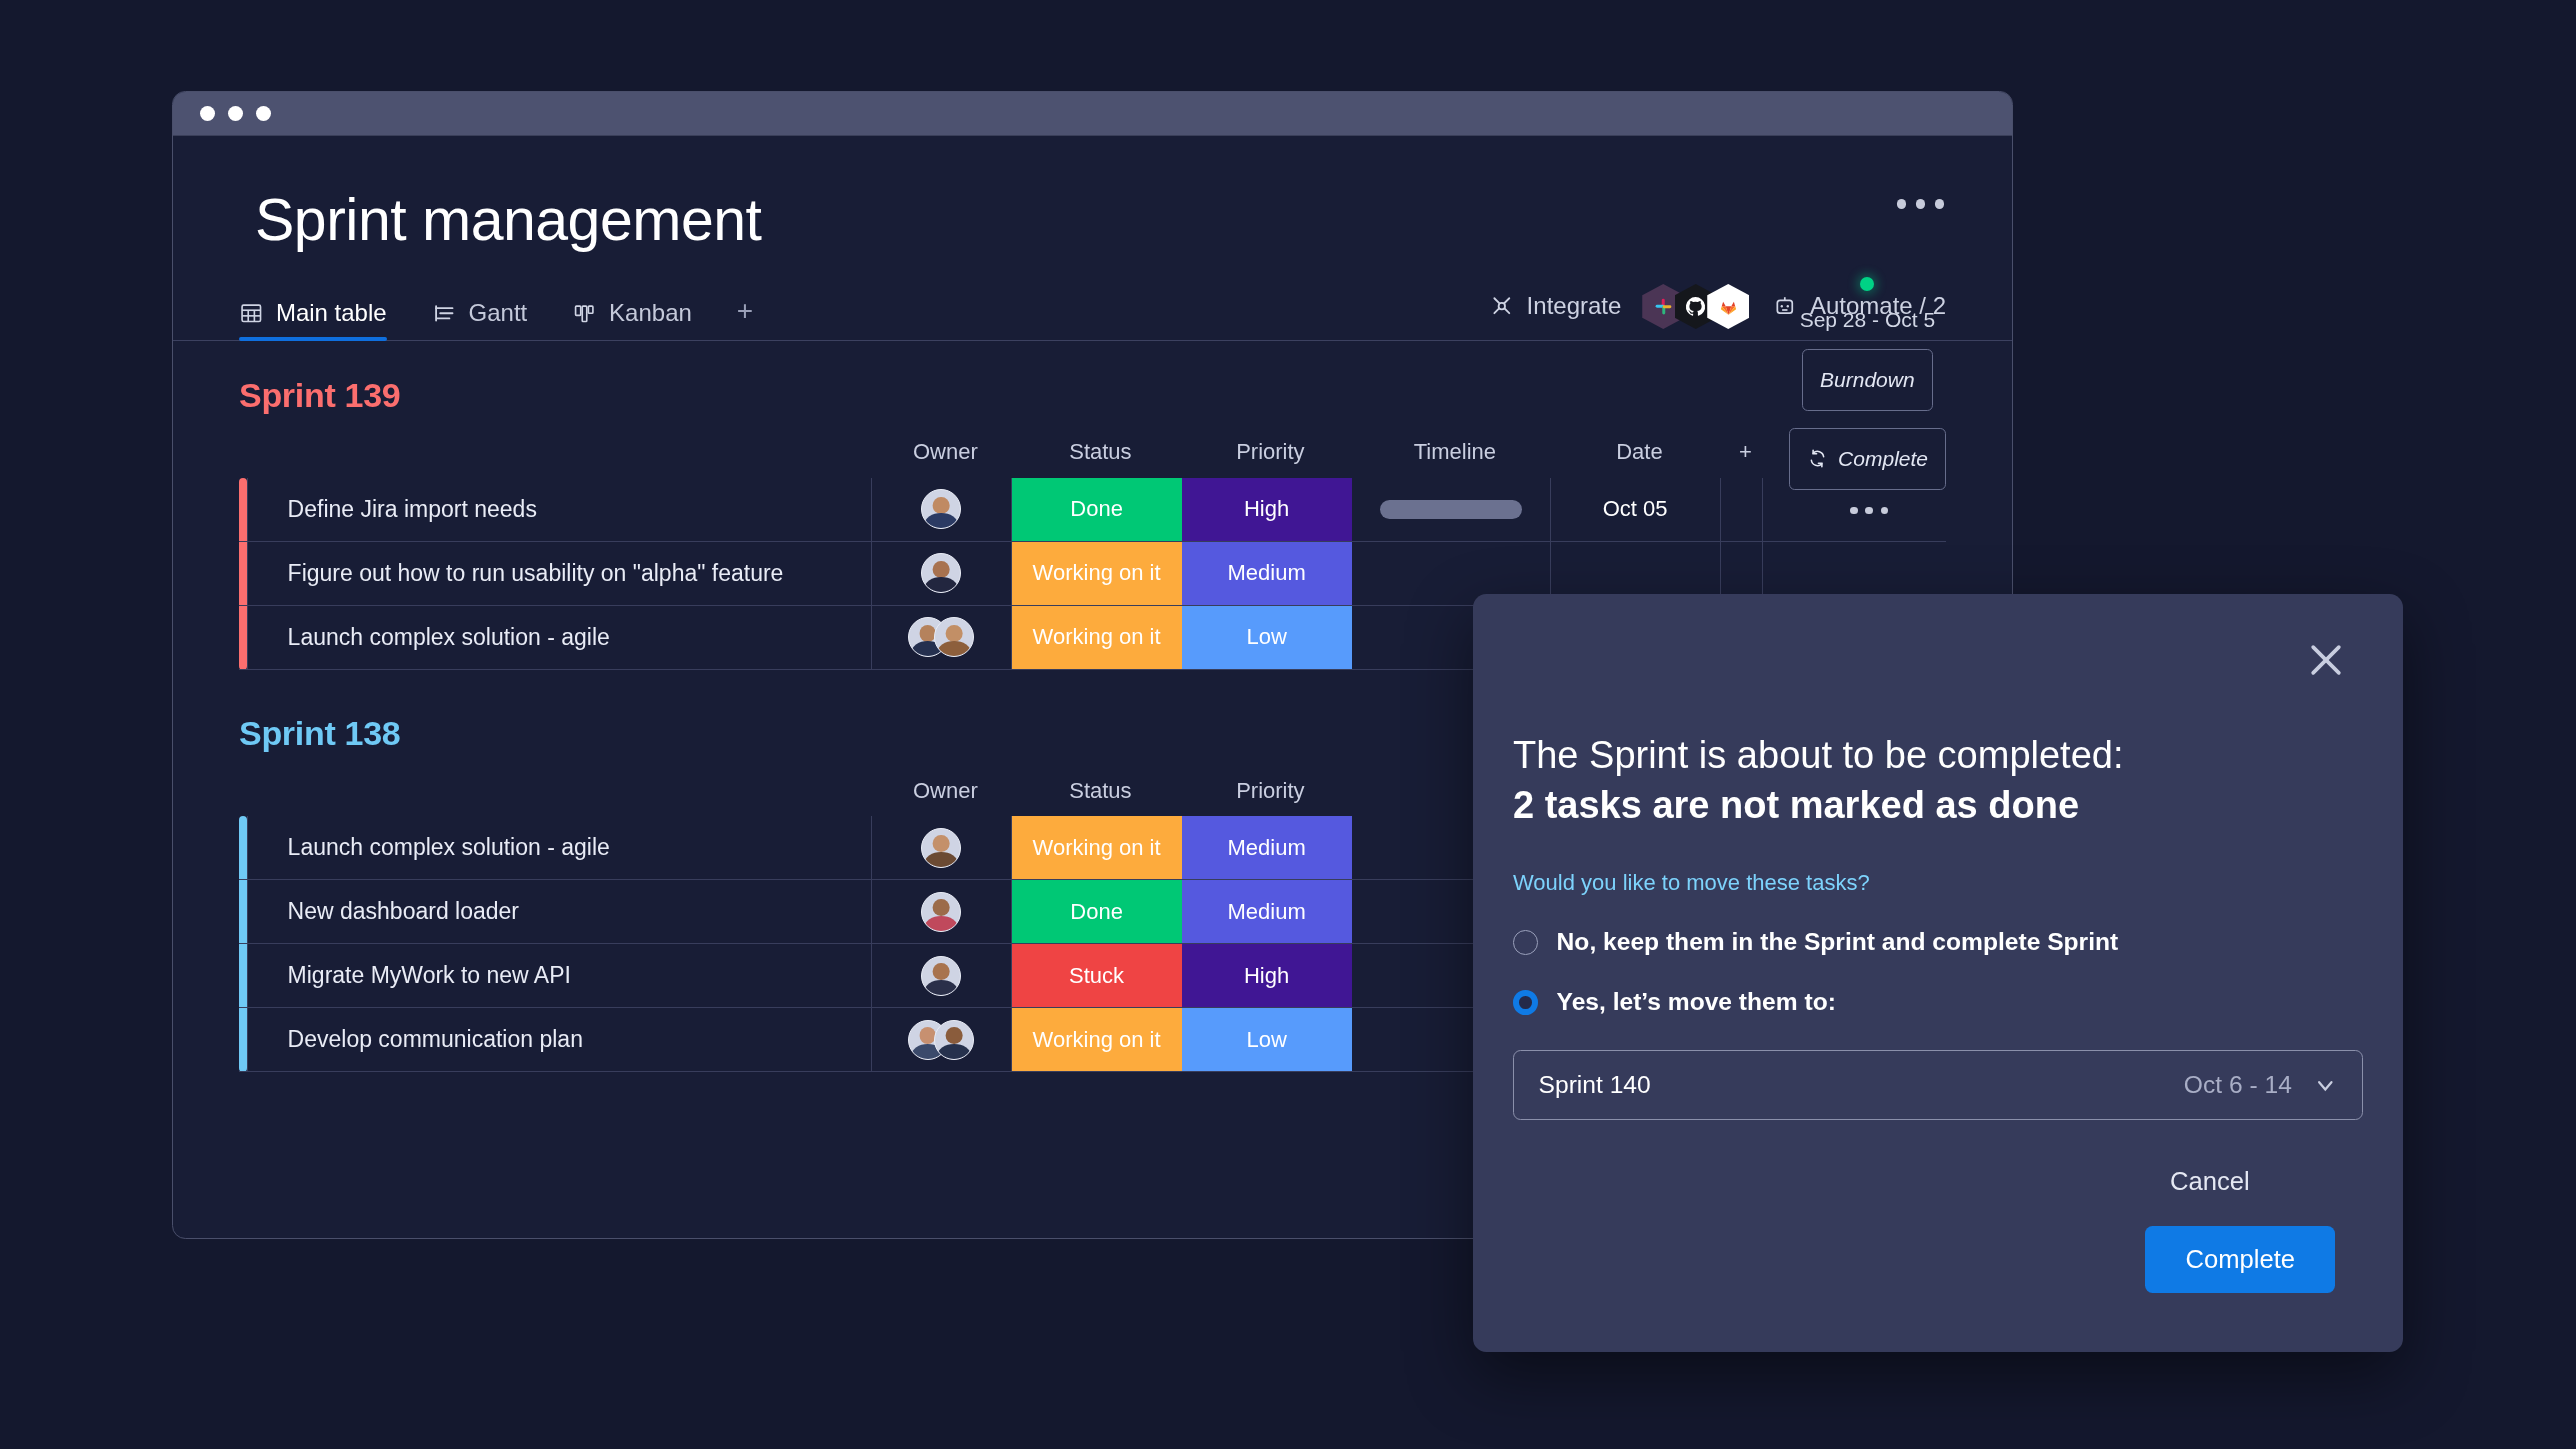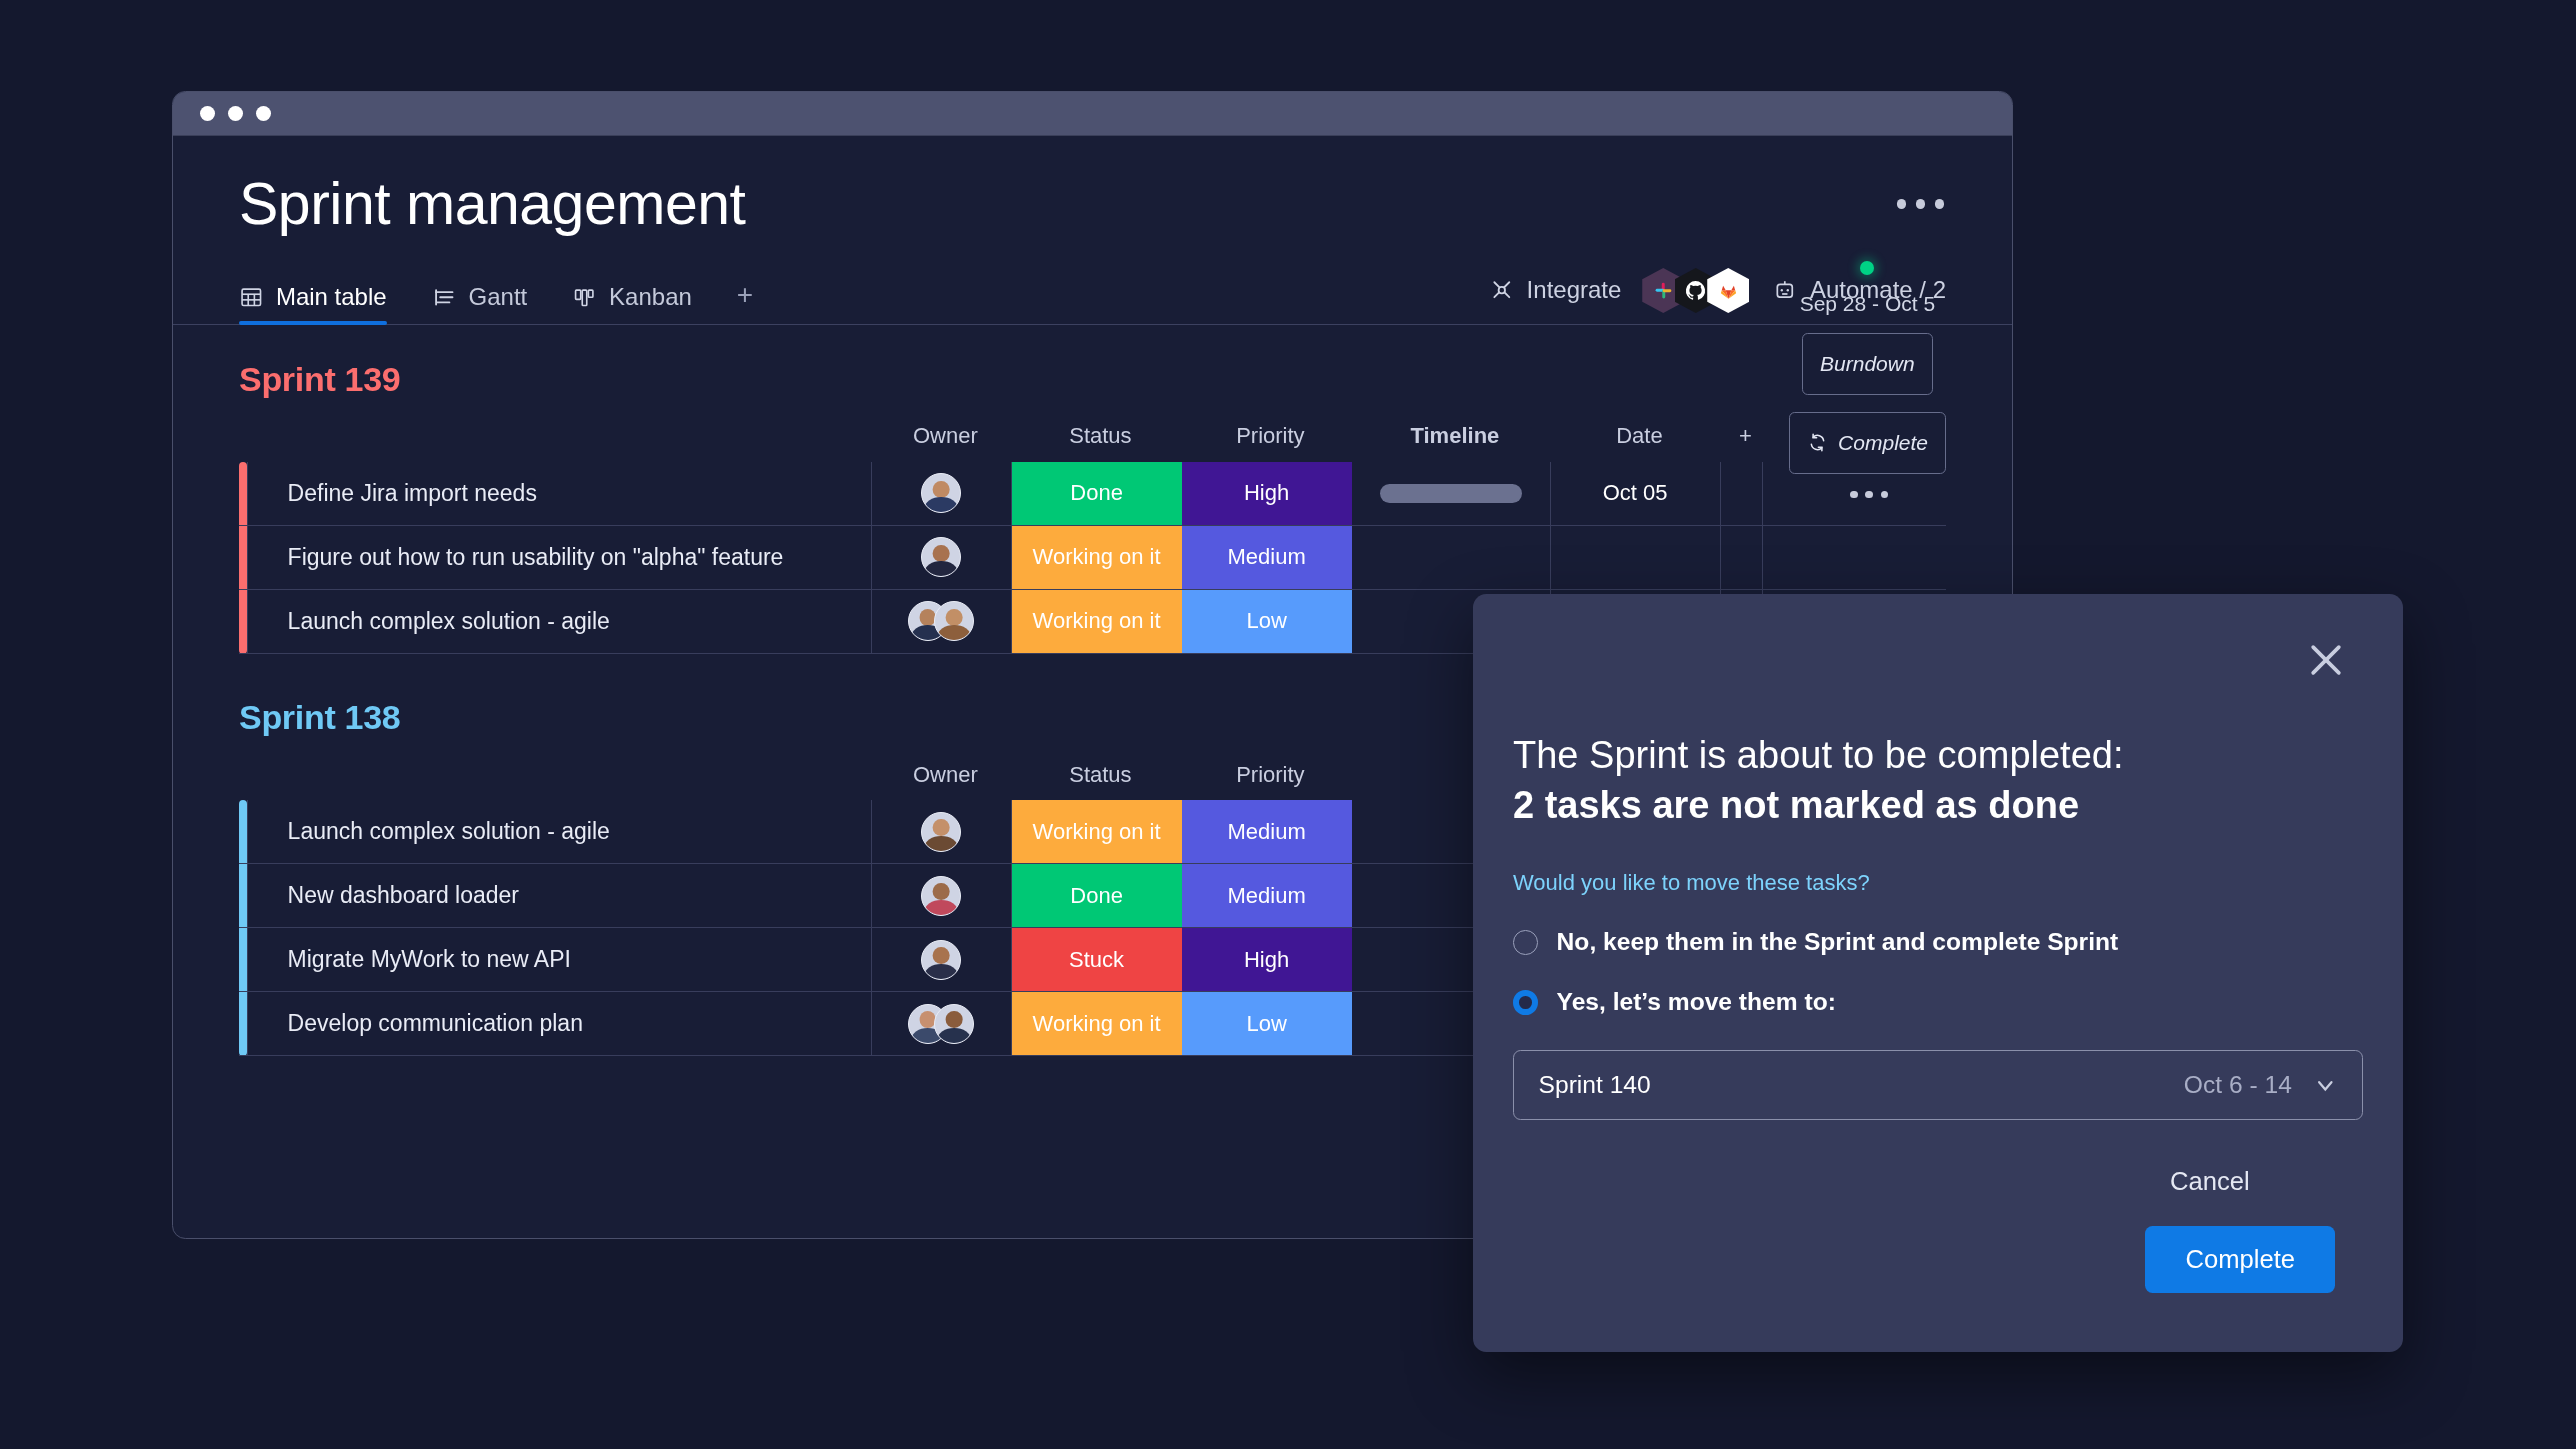--- a/index.html
+++ b/index.html
@@ -28,21 +28,21 @@
     border-bottom:0.9px solid #3a3f59;
   }
   .dot{width:15px;height:15px;border-radius:50%;background:#ffffff;margin-right:13.3px;}
 
   #window-body{padding:0 0 0 0;position:relative;height:1104px;}
 
   
   #page-header{padding:38px 66px 0 66px;position:relative;}
   #page-title{
     font-size:59px;color:#ffffff;font-weight:400;letter-spacing:-0.5px;
-    margin:0;line-height:1.05;
+    margin:16px;line-height:1.05;
   }
   #header-menu{
     position:absolute;right:68px;top:63px;
     display:flex;gap:9.5px;align-items:center;cursor:pointer;
   }
   #header-menu .md{width:9.5px;height:9.5px;border-radius:50%;background:#c7cbdb;}
 
   
   #tabbar{
     margin-top:32px;padding:0 66px;
@@ -107,21 +107,21 @@
     display:flex;height:51px;align-items:center;
     margin-top:9.5px;padding-left:11.4px;
   }
   .col-head .ch{
     color:#c9cee0;font-size:22px;text-align:center;
   }
   .c-task{width:625px;}
   .c-owner{width:140px;}
   .c-status{width:170px;}
   .c-priority{width:170px;}
-  .c-timeline{width:199px;font-weight:bold;}
+  .c-timeline{width:199px;}
   .c-date{width:170px;}
   .c-add{width:42px;color:#9aa0b8;font-size:26.5px;}
 
   .trow{
     display:flex;align-items:stretch;height:63px;
     border-bottom:0.9px solid #383d5c;
     position:relative;
   }
   .trow:first-child{border-top:0.9px solid #383d5c;}
   .accent{width:7.6px;flex:0 0 7.6px;}

